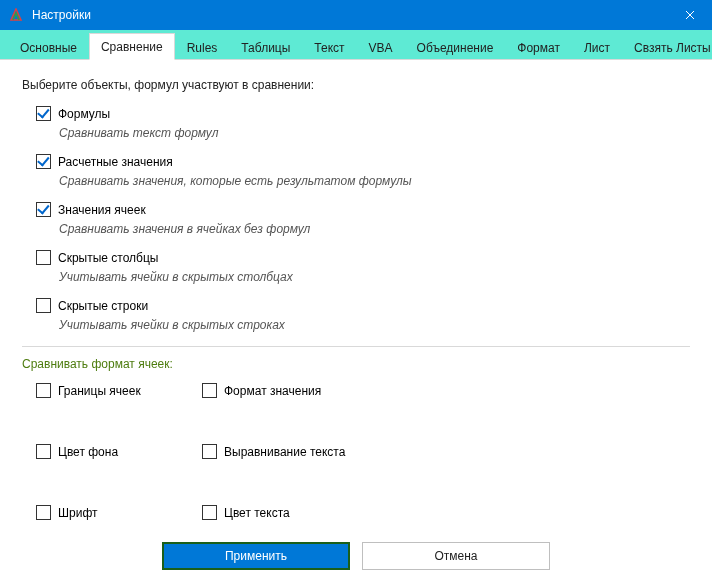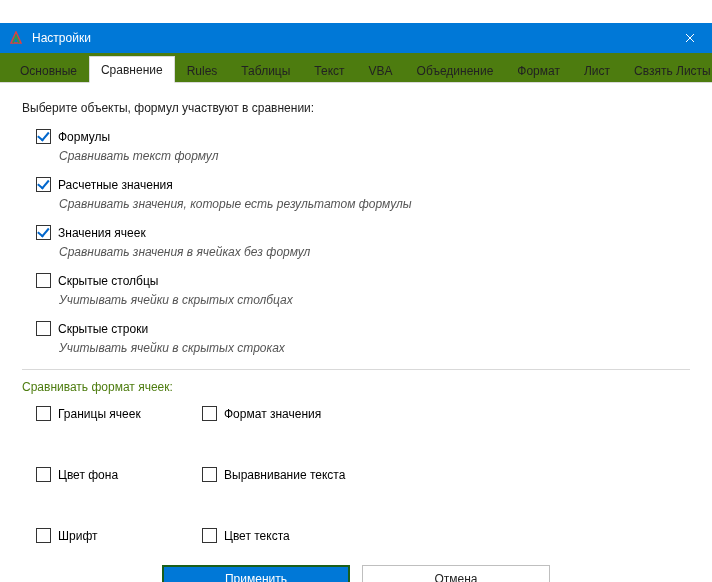--- a/index.html
+++ b/index.html
@@ -1,22 +1,22 @@
 <!DOCTYPE html>
 <html><head>
   <meta charset="utf-8">
   <style>
     * { box-sizing: border-box; margin: 0; padding: 0; }
     html, body { width: 712px; height: 582px; font-family: "Segoe UI", Tahoma, sans-serif; font-size: 12px; color: #000; background: #fff; overflow: hidden; }
-    .titlebar { height: 30px; background: #0078d7; color: #fff; display: flex; align-items: center; padding-left: 8px; margin-top: 23px; }
+    .titlebar { height: 30px; background: #0078d7; color: #fff; display: flex; align-items: center; padding-left: 8px; }
     .titlebar .app-icon { width: 16px; height: 16px; margin-right: 8px; display: inline-flex; align-items: center; justify-content: center; }
     .titlebar .title-text { font-size: 12px; flex: 1; }
     .titlebar .close-btn { width: 45px; height: 100%; display: flex; align-items: center; justify-content: center; cursor: pointer; color: #fff; }
 
-    .tabstrip { height: 30px; display: flex; align-items: flex-end; border-bottom: 1px solid #d9d9d9; position: relative; padding-left: 8px; background: #4d7c0f; }
+    .tabstrip { height: 30px; display: flex; align-items: flex-end; border-bottom: 1px solid #d9d9d9; position: relative; padding-left: 8px; background: #5eead4; }
     .tab { padding: 6px 11px 5px; cursor: pointer; font-size: 12px; color: #222; border: 1px solid transparent; border-bottom: none; position: relative; top: 1px; white-space: nowrap; }
     .tab.active { border-color: #d9d9d9; background: #fff; border-bottom: 1px solid #fff; }
 
     .content { padding: 18px 22px 10px; height: calc(100% - 30px - 30px - 52px); overflow: hidden; }
 
     .intro { margin-bottom: 14px; font-size: 12px; color: #222; }
 
     .option-block { margin-left: 14px; margin-bottom: 14px; }
     .check-row { display: flex; align-items: center; }
     .desc { margin-left: 23px; margin-top: 5px; color: #555; font-style: italic; font-size: 12px; }

